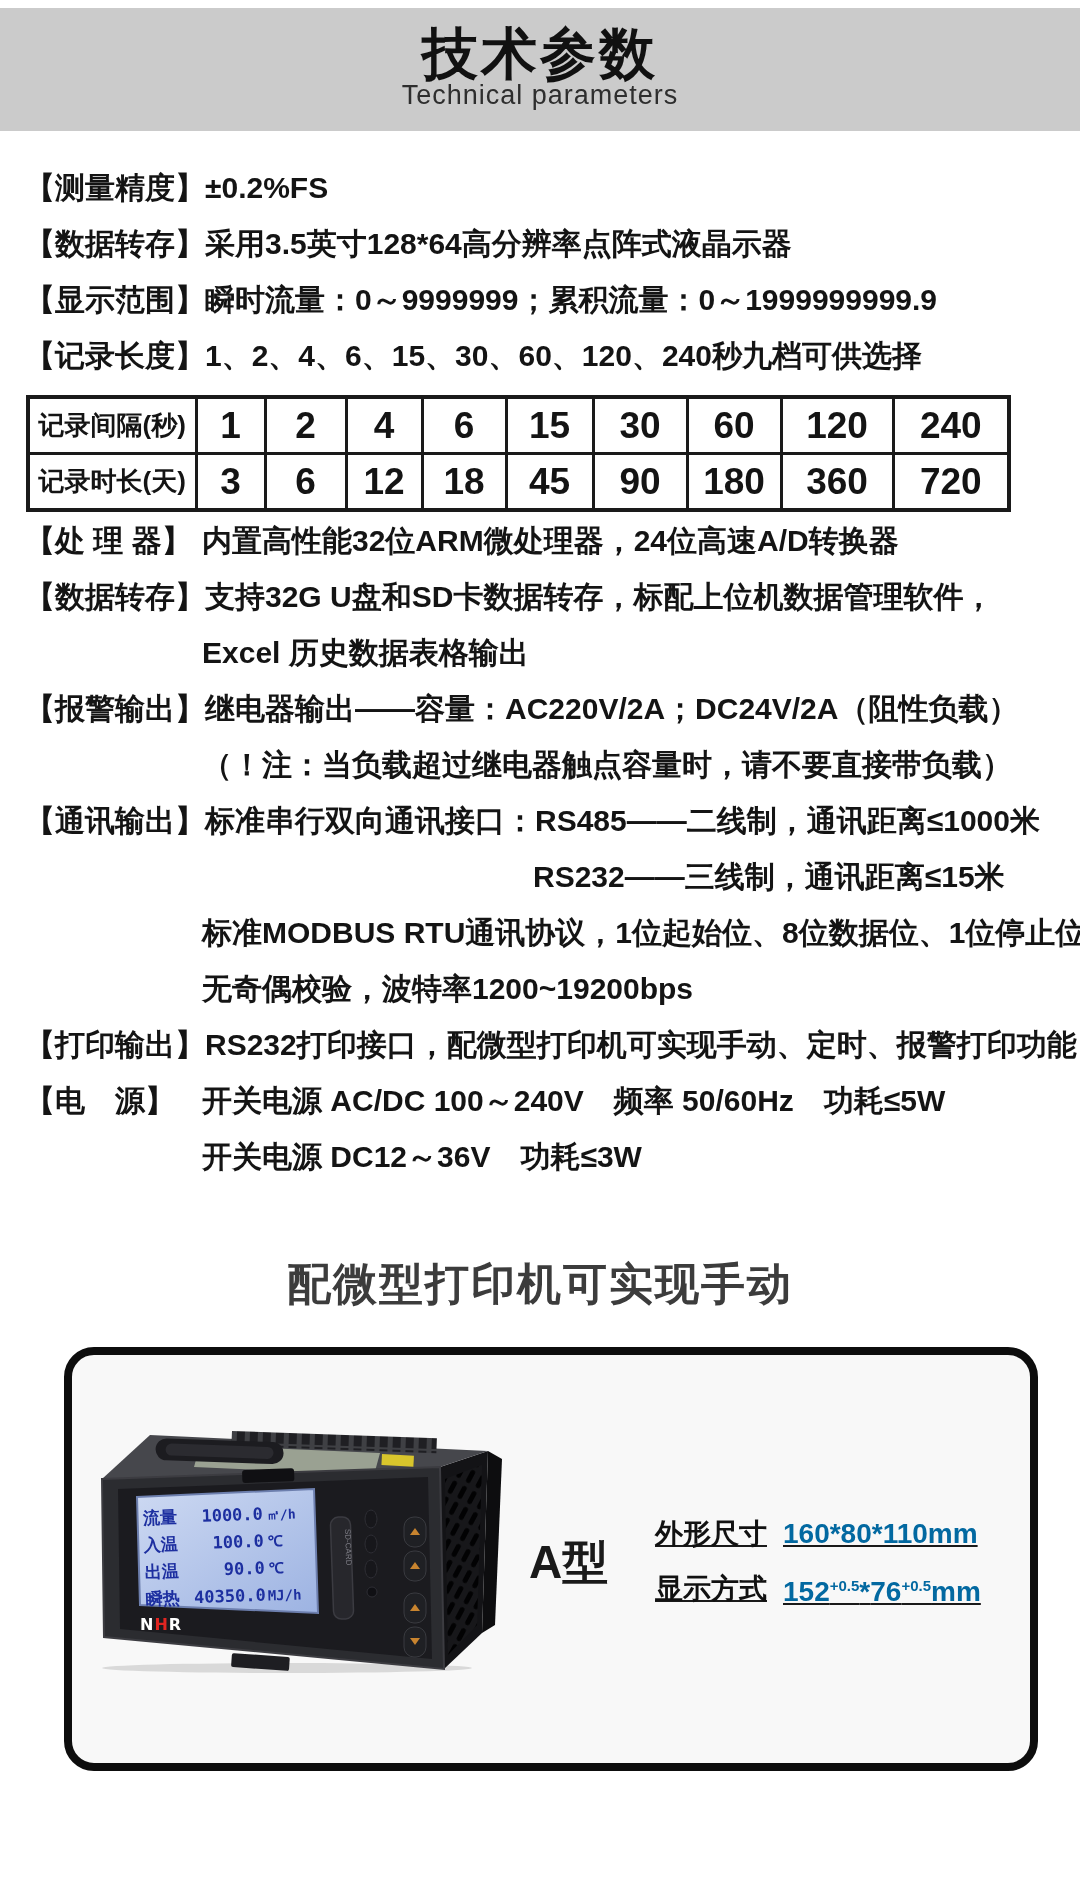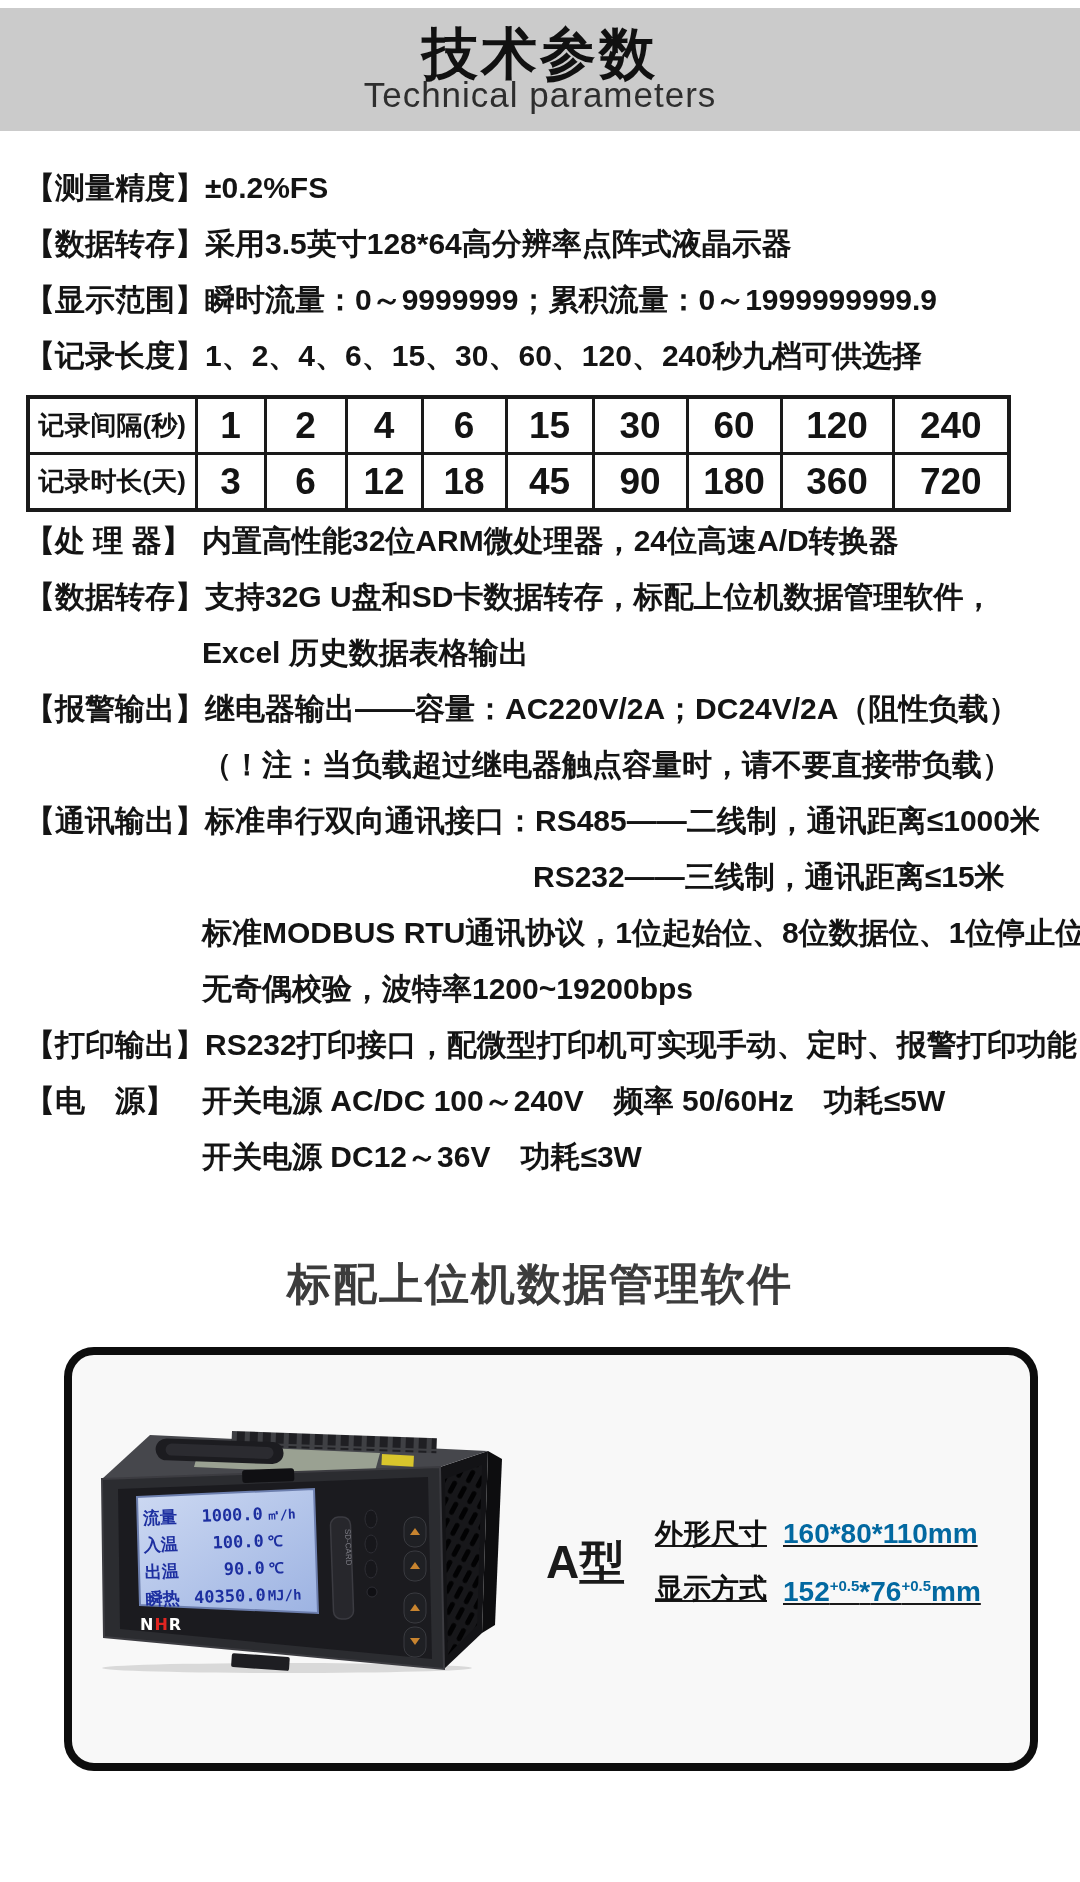--- a/index.html
+++ b/index.html
@@ -4,35 +4,35 @@
 <style>
   html,body { margin:0; padding:0; background:#ffffff; }
   .page {
     position:relative; width:1080px; height:1882px; overflow:hidden;
     background:#ffffff; color:#1a1a1a;
     font-family:"Liberation Sans","DejaVu Sans",sans-serif;
   }
   
   .banner { margin-top:8px; height:123px; background:#cbcbcb; text-align:center; }
   .banner h1 { margin:0; padding-top:16px; font-size:56px; line-height:60px; font-weight:bold; letter-spacing:3px; color:#111; }
-  .banner .subtitle { margin-top:-4px; font-size:35px; line-height:30px; font-weight:normal; letter-spacing:1px; color:#2e2e2e; }
+  .banner .subtitle { margin-top:-4px; font-size:27px; line-height:30px; font-weight:normal; letter-spacing:1px; color:#2e2e2e; }
   
   .specs { padding:40px 0 0 25px; font-size:30px; font-weight:600; color:#141414; }
   .spec-row { display:flex; align-items:center; height:34px; line-height:34px; margin-bottom:22px; white-space:nowrap; }
   .spec-label { flex:0 0 177px; }
   .spec-row.indent2 .spec-value { padding-left:331px; }
   
   .record-table { border-collapse:collapse; table-layout:fixed; width:981px; margin:0 0 12px 1px; border:4px solid #1a1a1a; }
   .record-table td { border:3px solid #1a1a1a; height:53px; padding:0; text-align:center; vertical-align:middle; font-size:37px; font-weight:600; }
   .record-table td.th { font-size:26px; letter-spacing:0; }
   
   .outline-heading { margin:84px 0 0 0; text-align:center; font-size:44px; line-height:52px; font-weight:600; letter-spacing:2px; color:#3c3c3c; }
   .product-box { position:relative; margin:37px 0 0 64px; width:958px; height:408px; background:#f8f8f8; border:8px solid #0d0d0d; border-radius:30px; }
   .device-wrap { position:absolute; left:20px; top:72px; width:415px; height:250px; }
-  .model-label { position:absolute; left:474px; top:180px; font-size:46px; line-height:54px; font-weight:600; color:#1a1a1a; }
+  .model-label { position:absolute; left:457px; top:180px; font-size:46px; line-height:54px; font-weight:600; color:#1a1a1a; }
   .dims { position:absolute; left:583px; top:162px; }
   .dim-row { display:flex; align-items:center; margin-bottom:18px; white-space:nowrap;text-decoration:underline; }
   .dim-label { flex:0 0 128px; font-size:28px; line-height:34px; font-weight:bold; color:#111; }
   .dim-value { font-size:28px; line-height:34px; font-weight:bold; color:#0369a1; }
   .dim-value sup { font-size:15px; font-weight:bold; }
   
   .lcd-cjk { font-family:"Liberation Sans","DejaVu Sans",sans-serif; font-weight:bold; fill:#1d2fa0; }
   .lcd-num { font-family:"DejaVu Sans Mono","Liberation Mono",monospace; font-weight:bold; fill:#1d2fa0; }
   .logo-t { font-family:"DejaVu Sans","Liberation Sans",sans-serif; font-weight:bold; letter-spacing:1px; }
   .slot-t { font-family:"Liberation Sans",sans-serif; fill:#7d7d85; }
@@ -150,21 +150,21 @@
       <span class="spec-label">【电　源】</span>
       <span class="spec-value">开关电源 AC/DC 100～240V　频率 50/60Hz　功耗≤5W</span>
     </div>
     <div class="spec-row">
       <span class="spec-label"></span>
       <span class="spec-value">开关电源 DC12～36V　功耗≤3W</span>
     </div>
   </main>
 
   <section>
-    <h2 class="outline-heading">标配上位机数据管理软件</h2>
+    <h2 class="outline-heading">配微型打印机可实现手动</h2>
 
     <div class="product-box">
 
       <div class="device-wrap">
         <svg width="415" height="250" viewBox="0 0 415 250">
           <defs>
             <linearGradient id="lcdg" x1="0" y1="0" x2="1" y2="1">
               <stop offset="0" stop-color="#cdd9f2"></stop>
                 <stop offset="1" stop-color="#9db3e2"></stop>
             </linearGradient>

